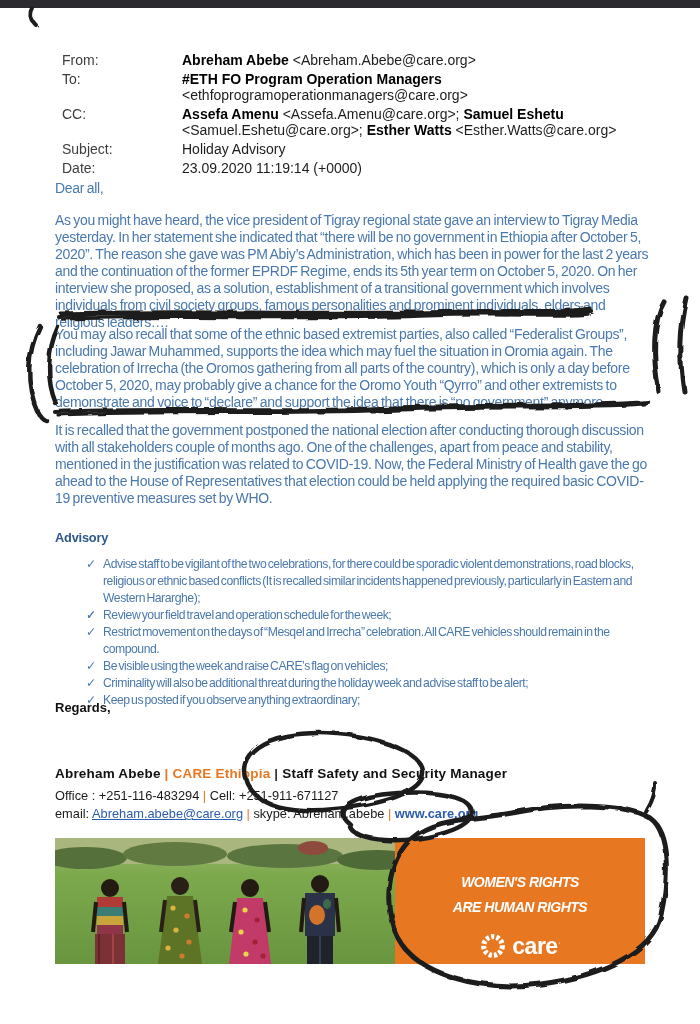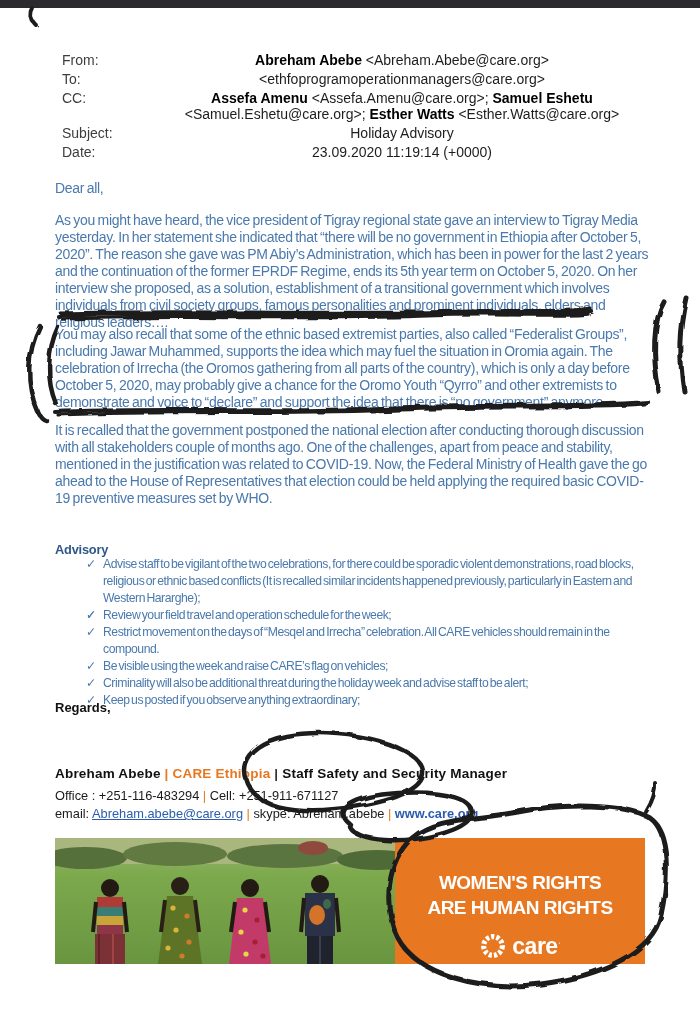--- a/index.html
+++ b/index.html
@@ -2,62 +2,63 @@
 <html><head>
 <meta charset="utf-8">
 <style>
   html,body{margin:0;padding:0;}
   body{width:700px;height:1024px;background:#ffffff;font-family:"Liberation Sans",sans-serif;position:relative;overflow:hidden;}
   .topbar{position:absolute;top:0;left:0;width:700px;height:8px;background:#2b2b2f;}
   
   .headers{position:absolute;top:52px;left:62px;width:560px;font-size:14px;color:#1d1d1d;}
   .hrow{display:flex;align-items:flex-start;line-height:16px;margin-bottom:3px;}
   .hlabel{width:120px;flex:0 0 120px;color:#3d3d3d;}
-  .hvalue{flex:1;color:#1d1d1d;text-align:center;}
+  .hvalue{flex:1;color:#1d1d1d;}
   .b{font-weight:bold;color:#000;}
   
   .para{position:absolute;left:55px;width:602px;font-size:14px;line-height:17px;color:#4a79ad;letter-spacing:-0.3px;word-spacing:-1px;}
-  .advisory-title{position:absolute;left:55px;top:530px;font-size:12.8px;font-weight:bold;color:#2f5789;letter-spacing:-0.2px;margin-top:12px;}
+  .advisory-title{position:absolute;left:55px;top:530px;font-size:12.8px;font-weight:bold;color:#2f5789;letter-spacing:-0.2px;}
   .advisory{position:absolute;left:86px;top:556px;width:562px;margin:0;padding:0;list-style:none;font-size:12.2px;line-height:17px;color:#4a79ad;letter-spacing:-0.45px;word-spacing:-1.5px;}
   .advisory li{position:relative;padding-left:17px;margin:0;}
   .chk{position:absolute;left:0;top:0;color:#4a79ad;}
   
   .regards{position:absolute;left:55px;top:700px;font-size:13px;font-weight:bold;color:#111;}
   .sig1{position:absolute;left:55px;top:766px;font-size:13.5px;font-weight:bold;color:#111;letter-spacing:0.2px;}
   .sig2{position:absolute;left:55px;top:788px;font-size:12.8px;color:#1a1a1a;}
   .sig3{position:absolute;left:55px;top:806px;font-size:12.8px;color:#1a1a1a;}
   .orange-txt{color:#e87722;}
   .sep-dark{color:#333;}
   a.sig-link{color:#2b5cad;text-decoration:underline;cursor:pointer;}
   a.site-link{color:#2b5cad;font-weight:bold;cursor:pointer;}
   
   .banner{position:absolute;left:55px;top:838px;width:590px;height:126px;display:flex;}
   .banner-photo{width:340px;height:126px;flex:0 0 340px;}
   .banner-orange{width:250px;height:126px;flex:0 0 250px;background:#e87722;display:flex;flex-direction:column;align-items:center;padding-top:32px;box-sizing:border-box;}
-  .slogan{color:#fff;font-weight:bold;font-size:19px;line-height:25px;letter-spacing:-0.5px;text-align:center;}
+  .slogan{color:#fff;font-weight:bold;font-size:14px;line-height:25px;letter-spacing:-0.5px;text-align:center;font-style:italic;}
   .logo-row{margin-top:12px;display:flex;align-items:center;}
   .logo-text{color:#fff;font-weight:bold;font-size:23px;letter-spacing:-0.5px;margin-left:5px;}
   .logo-tm{color:#fff;font-size:9px;vertical-align:top;}
   
   .pen{position:absolute;top:0;left:0;pointer-events:none;z-index:50;}
 </style>
 </head>
 <body>
 
 <div>
   <div class="topbar"></div>
 
   <div class="headers">
     <div class="hrow">
       <div class="hlabel">From:</div>
       <div class="hvalue"><span class="b">Abreham Abebe</span><span> &lt;Abreham.Abebe@care.org&gt;</span></div>
     </div>
     <div class="hrow">
       <div class="hlabel">To:</div>
       <div class="hvalue">
+        <div class="b">#ETH FO Program Operation Managers</div>
         <div>&lt;ethfoprogramoperationmanagers@care.org&gt;</div>
       </div>
     </div>
     <div class="hrow">
       <div class="hlabel">CC:</div>
       <div class="hvalue">
         <div><span class="b">Assefa Amenu</span><span> &lt;Assefa.Amenu@care.org&gt;; </span><span class="b">Samuel Eshetu</span></div>
         <div><span>&lt;Samuel.Eshetu@care.org&gt;; </span><span class="b">Esther Watts</span><span> &lt;Esther.Watts@care.org&gt;</span></div>
       </div>
     </div>

